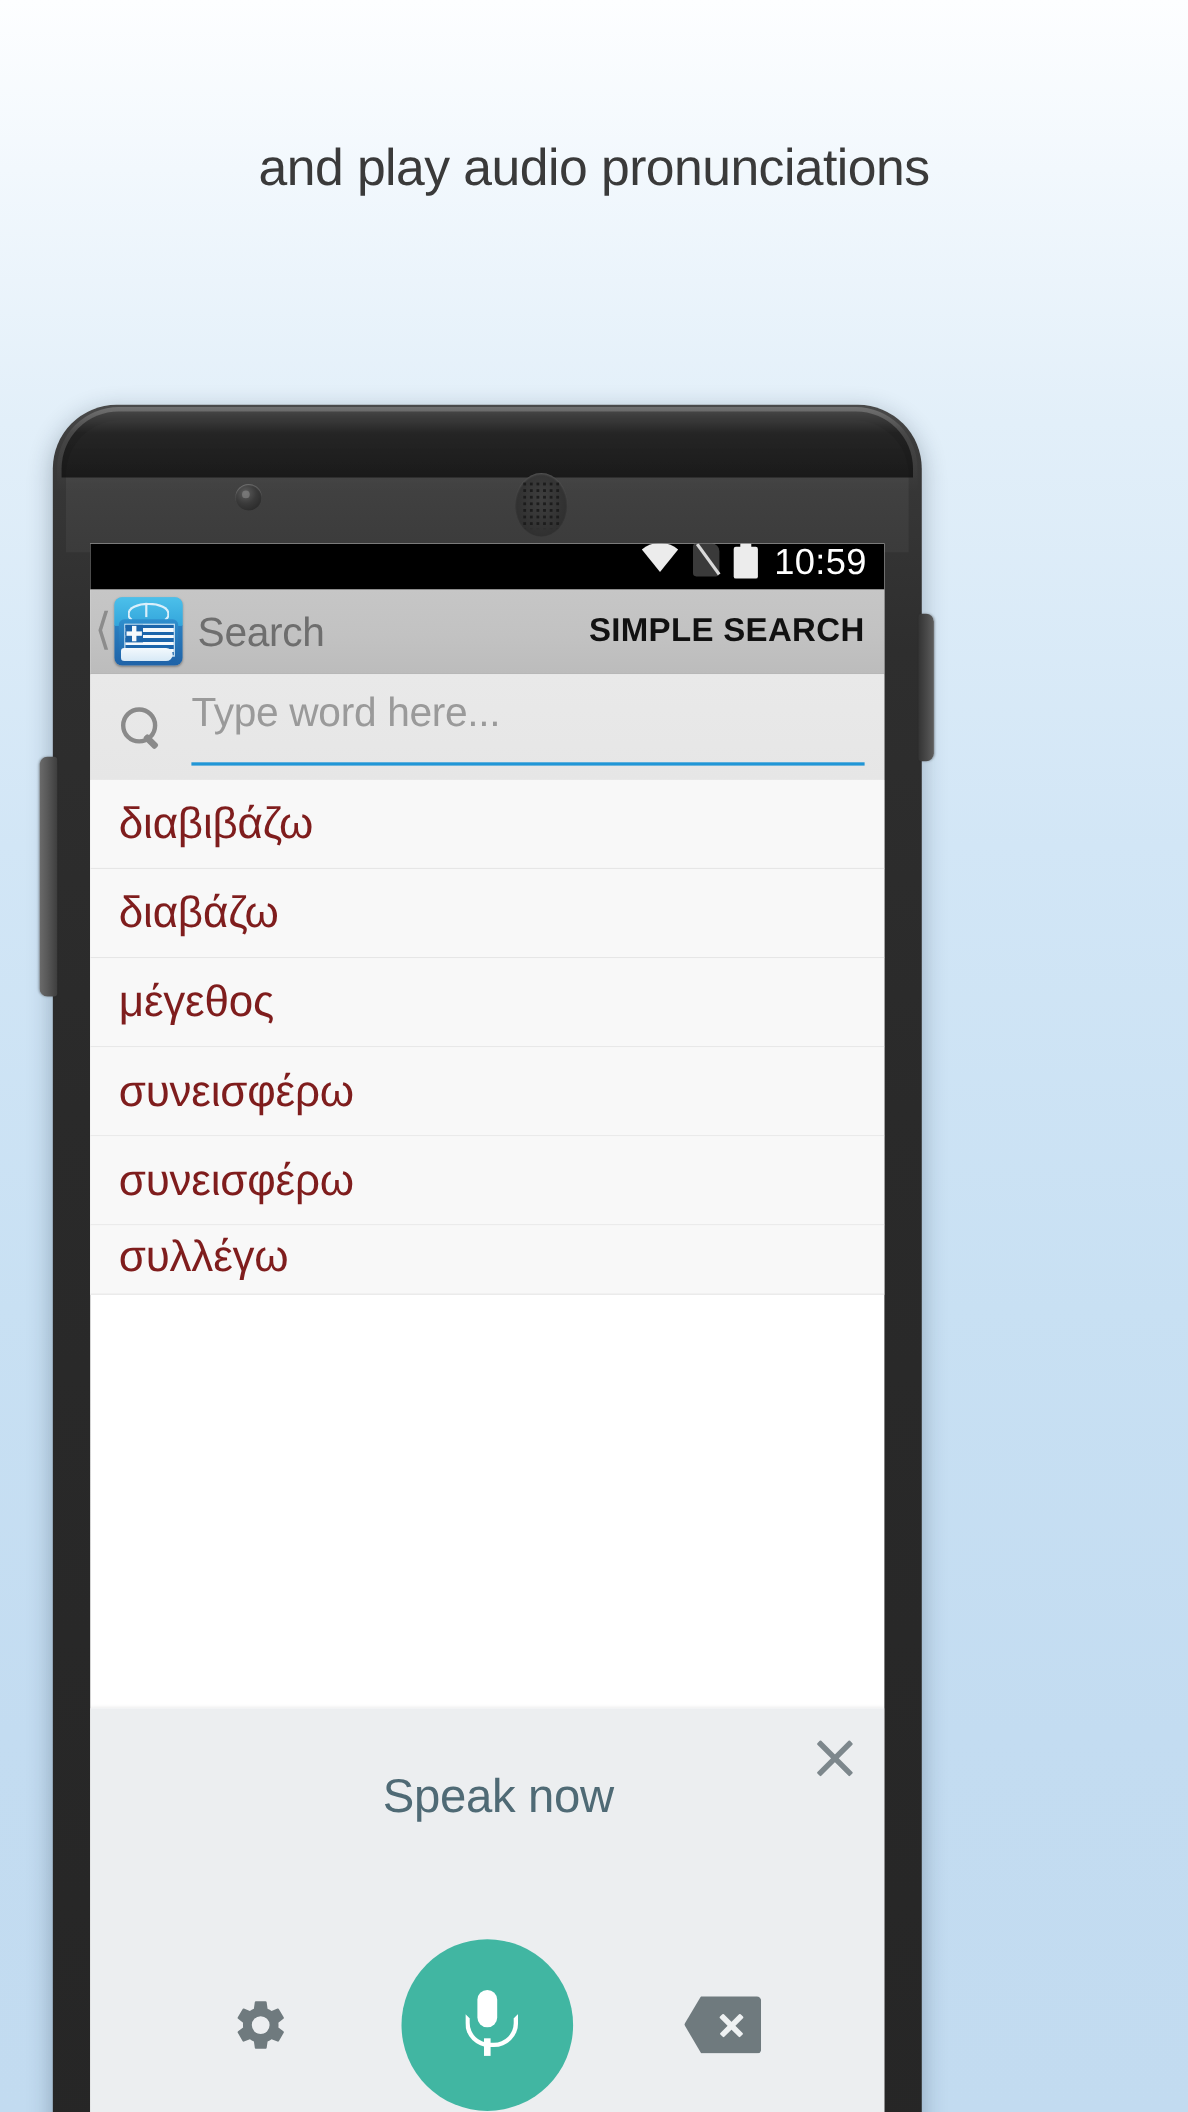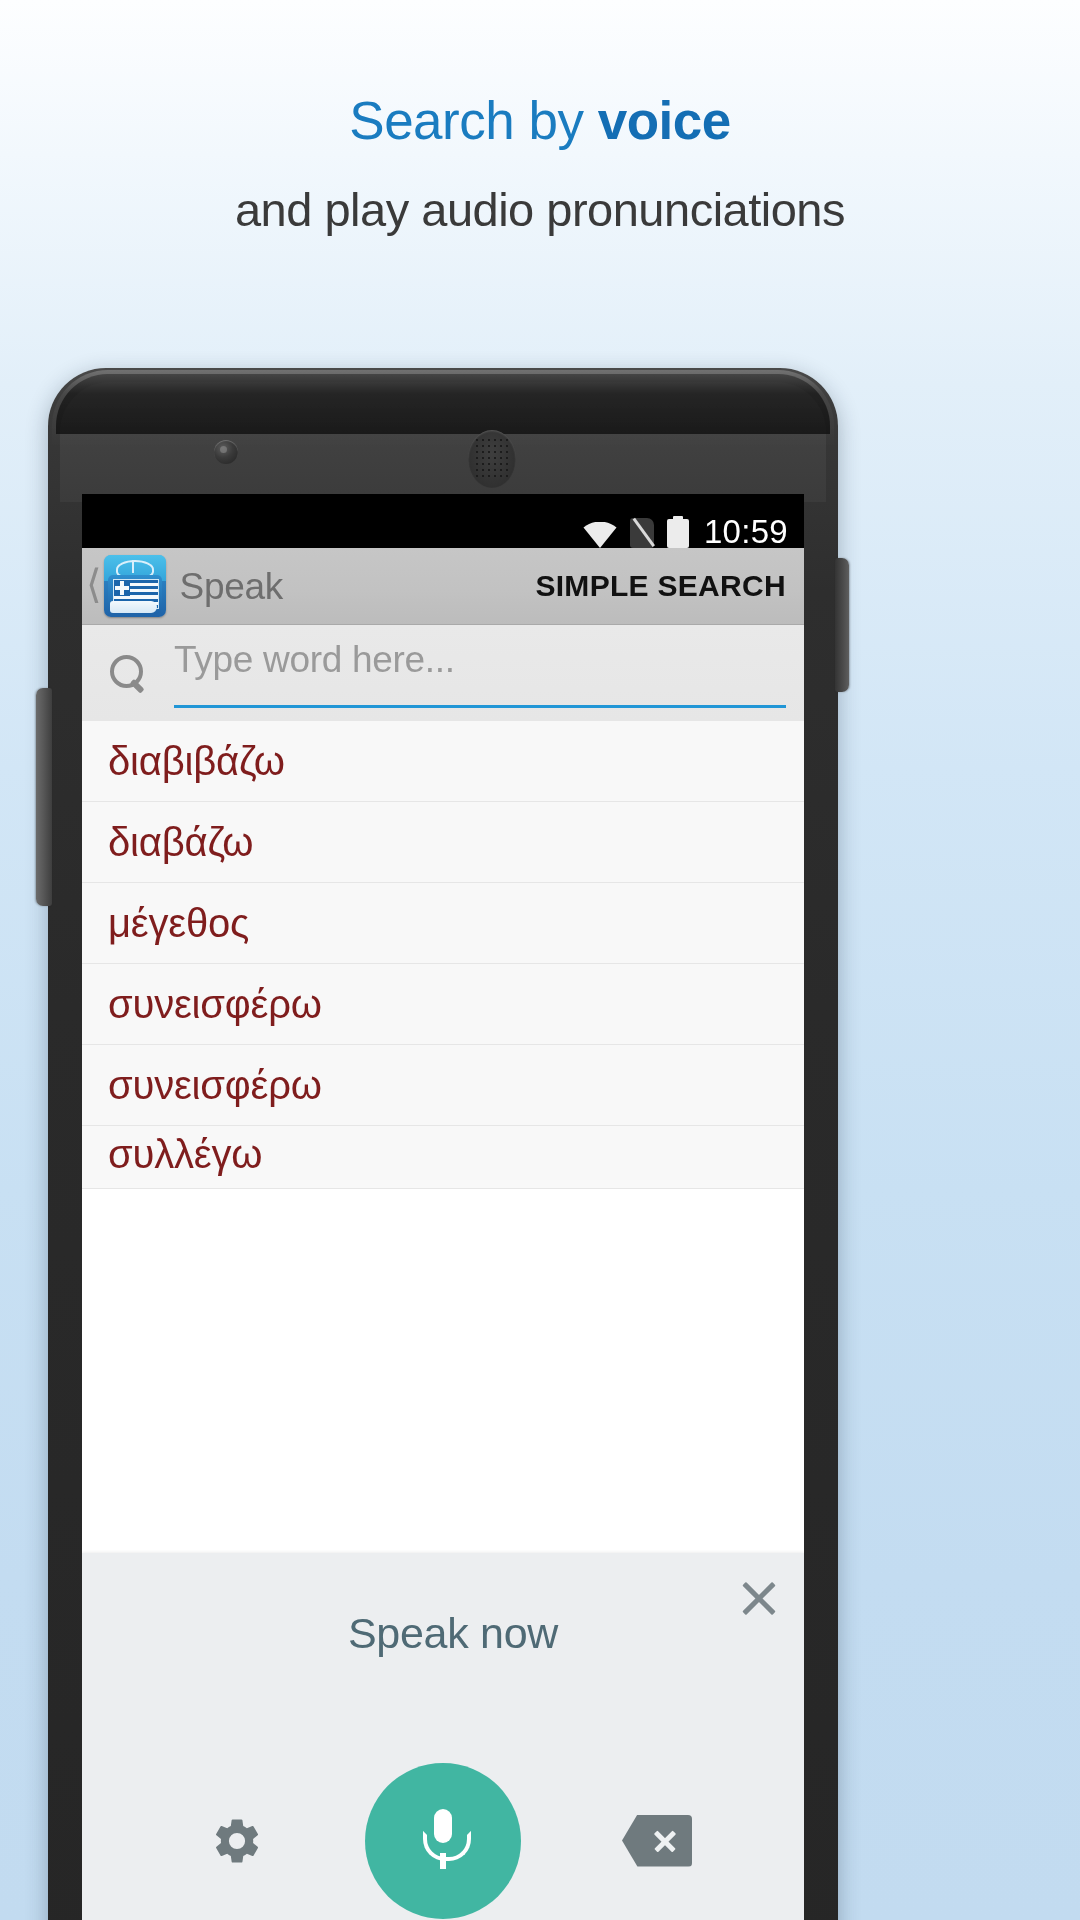--- a/index.html
+++ b/index.html
@@ -134,24 +134,24 @@
     position: absolute;
     left: 34px; top: 126px;
     width: 722px;
     height: 1474px;
     background: #fff;
     overflow: hidden;
   }
 
   
   .statusbar {
-    height: 54px;
+    height: 42px;
     background: #000;
     display: flex;
-    align-items: flex-end;
+    align-items: flex-start;
     justify-content: flex-end;
     padding-right: 16px;
     gap: 13px;
   }
   .st-wifi { width: 34px; height: 26px; position: relative; }
   .st-sim  { width: 24px; height: 30px; position: relative; }
   .st-sim-body {
     position: absolute; inset: 0;
     background: #3a3a3a;
     border-radius: 3px 7px 3px 3px;
@@ -413,23 +413,20 @@
     background: #eef1f2;
     border-radius: 1px;
   }
   .del-key .x1 { transform: rotate(45deg); }
   .del-key .x2 { transform: rotate(-45deg); }
 </style>
 </head>
 <body>
 
 <div class="promo">
-  <div class="promo-title">
-    <span>Search by </span><span class="bold">voice</span>
-  </div>
   <div class="promo-sub">and play audio pronunciations</div>
 </div>
 
 <div class="phone">
   <div class="phone-body"></div>
   <div class="phone-topface"></div>
   <div class="phone-blackline"></div>
   <div class="phone-rim"></div>
 
   <div class="camera"></div>
@@ -463,21 +460,21 @@
       <div class="back-caret">⟨</div>
       <div class="app-icon">
         <div class="ai-top"></div>
         <div class="ai-glasses"></div>
         <div class="ai-book"></div>
         <div class="ai-flag">
           <div class="ai-flag-canton"></div>
         </div>
         <div class="ai-pages"></div>
       </div>
-      <div class="ab-title">Speak</div>
+      <div class="ab-title">Search</div>
       <div class="ab-action">SIMPLE SEARCH</div>
     </div>
 
     <div class="searchwrap">
       <div class="search-icon">
         <div class="ring"></div>
         <div class="handle"></div>
       </div>
       <div class="search-field">
         <span class="search-ph">Type word here...</span>

